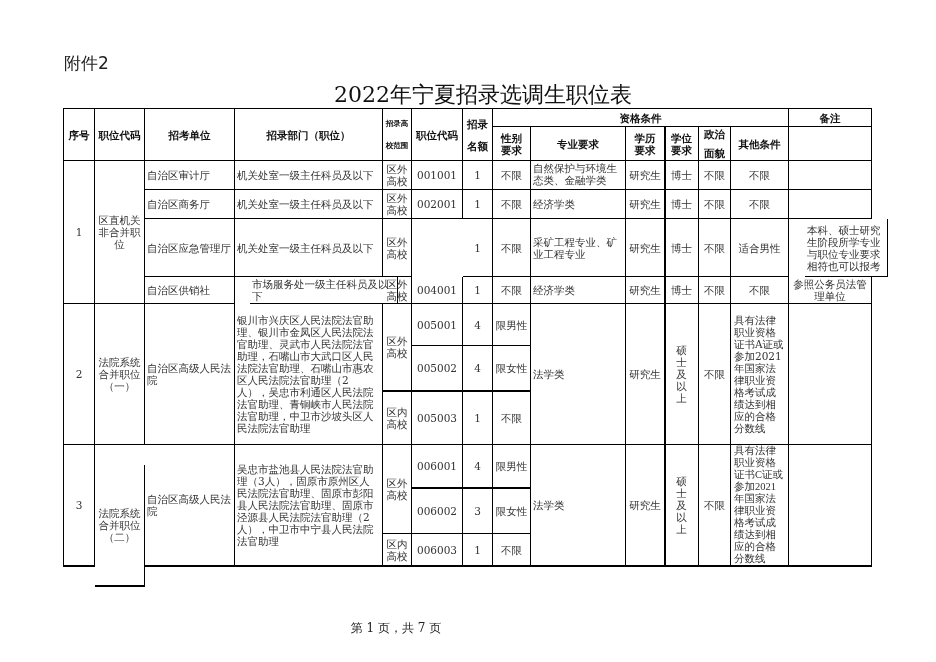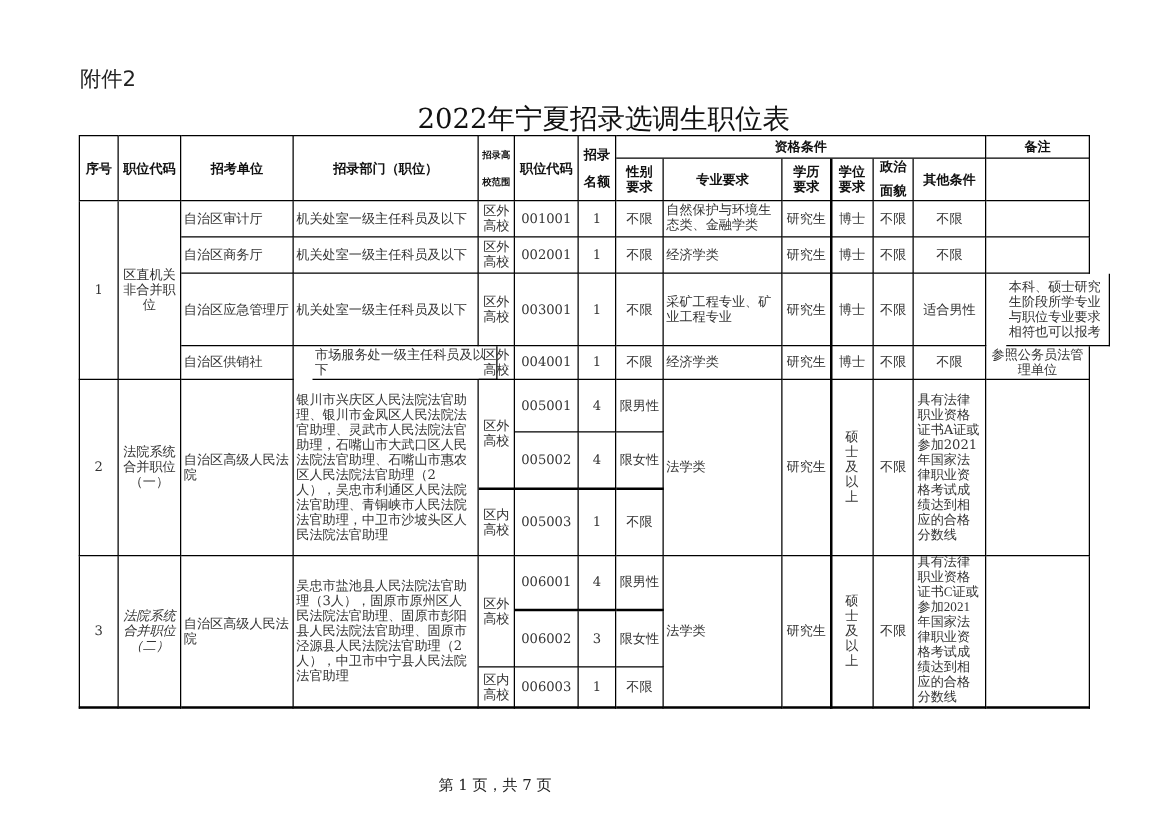--- a/index.html
+++ b/index.html
@@ -85,21 +85,20 @@
   <div class="c l" style="left:531px;top:190px;width:95px;height:29px;">经济学类</div>
   <div class="c" style="left:626px;top:190px;width:39px;height:29px;">研究生</div>
   <div class="c" style="left:665px;top:190px;width:34px;height:29px;">博士</div>
   <div class="c" style="left:699px;top:190px;width:32px;height:29px;">不限</div>
   <div class="c" style="left:731px;top:190px;width:58px;height:29px;">不限</div>
   <div class="c" style="left:789px;top:190px;width:83px;height:29px;"></div>
 
   <div class="c l" style="left:145px;top:219px;width:90px;height:58px;">自治区应急管理厅</div>
   <div class="c l" style="left:235px;top:219px;width:148px;height:58px;">机关处室一级主任科员及以下</div>
   <div class="c" style="left:383px;top:219px;width:29px;height:58px;">区外高校</div>
-  <div class="c" style="left:412px;top:219px;width:51px;height:58px;">003001</div>
   <div class="c" style="left:463px;top:219px;width:30px;height:58px;">1</div>
   <div class="c" style="left:493px;top:219px;width:38px;height:58px;">不限</div>
   <div class="c l" style="left:531px;top:219px;width:95px;height:58px;">采矿工程专业、矿业工程专业</div>
   <div class="c" style="left:626px;top:219px;width:39px;height:58px;">研究生</div>
   <div class="c" style="left:665px;top:219px;width:34px;height:58px;">博士</div>
   <div class="c" style="left:699px;top:219px;width:32px;height:58px;">不限</div>
   <div class="c" style="left:731px;top:219px;width:58px;height:58px;">适合男性</div>
   <div class="c l" style="left:805px;top:219px;width:83px;height:58px;">本科、硕士研究生阶段所学专业与职位专业要求相符也可以报考</div>
 
   <div class="c l" style="left:145px;top:277px;width:90px;height:27px;">自治区供销社</div>
@@ -131,21 +130,21 @@
   <div class="c" style="left:463px;top:392px;width:30px;height:53px;">1</div>
   <div class="c" style="left:493px;top:392px;width:38px;height:53px;">不限</div>
   <div class="c l" style="left:531px;top:304px;width:95px;height:141px;">法学类</div>
   <div class="c" style="left:626px;top:304px;width:39px;height:141px;">研究生</div>
   <div class="c" style="left:665px;top:304px;width:34px;height:141px;padding:0 8px;">硕士及以上</div>
   <div class="c" style="left:699px;top:304px;width:32px;height:141px;">不限</div>
   <div class="c l" style="left:731px;top:304px;width:58px;height:141px;font-size:10.5px;padding:0 3px;">具有法律职业资格证书A证或参加2021年国家法律职业资格考试成绩达到相应的合格分数线</div>
   <div class="c" style="left:789px;top:304px;width:83px;height:141px;"></div>
 
   <div class="c tleft thickb" style="left:63px;top:445px;width:32px;height:122px;">3</div>
-  <div class="c thickb" style="left:95px;top:445px;width:50px;height:122px;font-style:italic;">法院系统合并职位（二）</div>
+  <div class="c thickb" style="left:95px;top:465px;width:50px;height:122px;">法院系统合并职位（二）</div>
   <div class="c l thickb" style="left:145px;top:445px;width:90px;height:122px;">自治区高级人民法院</div>
   <div class="c l thickb" style="left:235px;top:445px;width:148px;height:122px;">吴忠市盐池县人民法院法官助理（3人），固原市原州区人民法院法官助理、固原市彭阳县人民法院法官助理、固原市泾源县人民法院法官助理（2人），中卫市中宁县人民法院法官助理</div>
   <div class="c" style="left:383px;top:445px;width:29px;height:89px;">区外高校</div>
   <div class="c thickb" style="left:383px;top:534px;width:29px;height:33px;">区内高校</div>
   <div class="c thickb" style="left:412px;top:445px;width:51px;height:44px;">006001</div>
   <div class="c thickb" style="left:463px;top:445px;width:30px;height:44px;">4</div>
   <div class="c thickb" style="left:493px;top:445px;width:38px;height:44px;">限男性</div>
   <div class="c" style="left:412px;top:489px;width:51px;height:45px;">006002</div>
   <div class="c" style="left:463px;top:489px;width:30px;height:45px;">3</div>
   <div class="c" style="left:493px;top:489px;width:38px;height:45px;">限女性</div>

